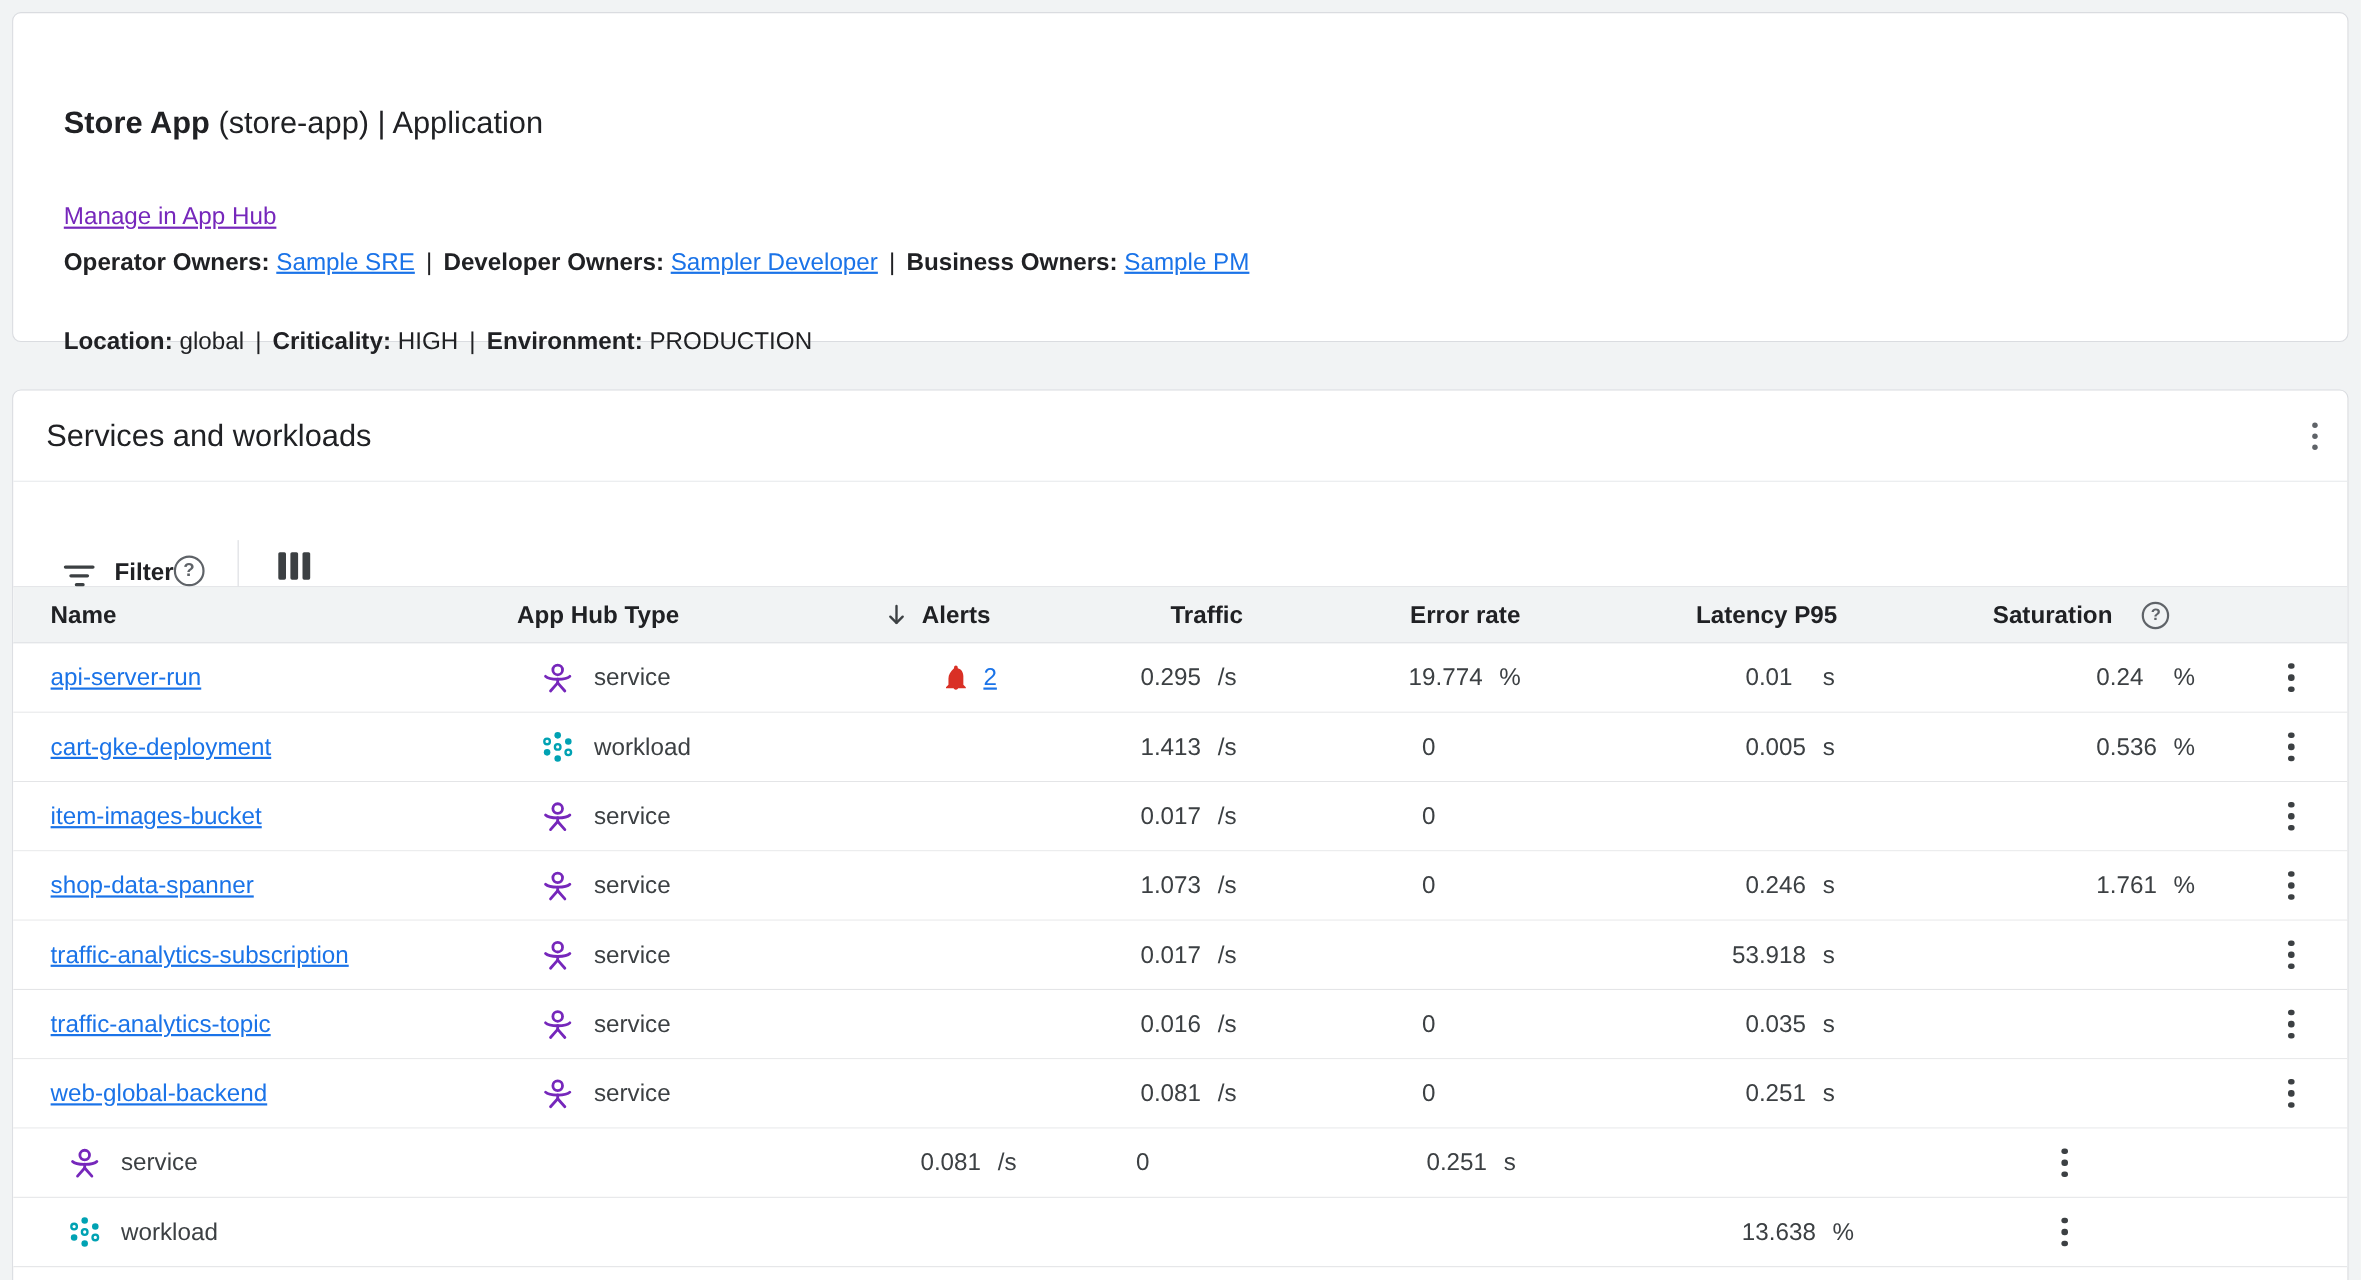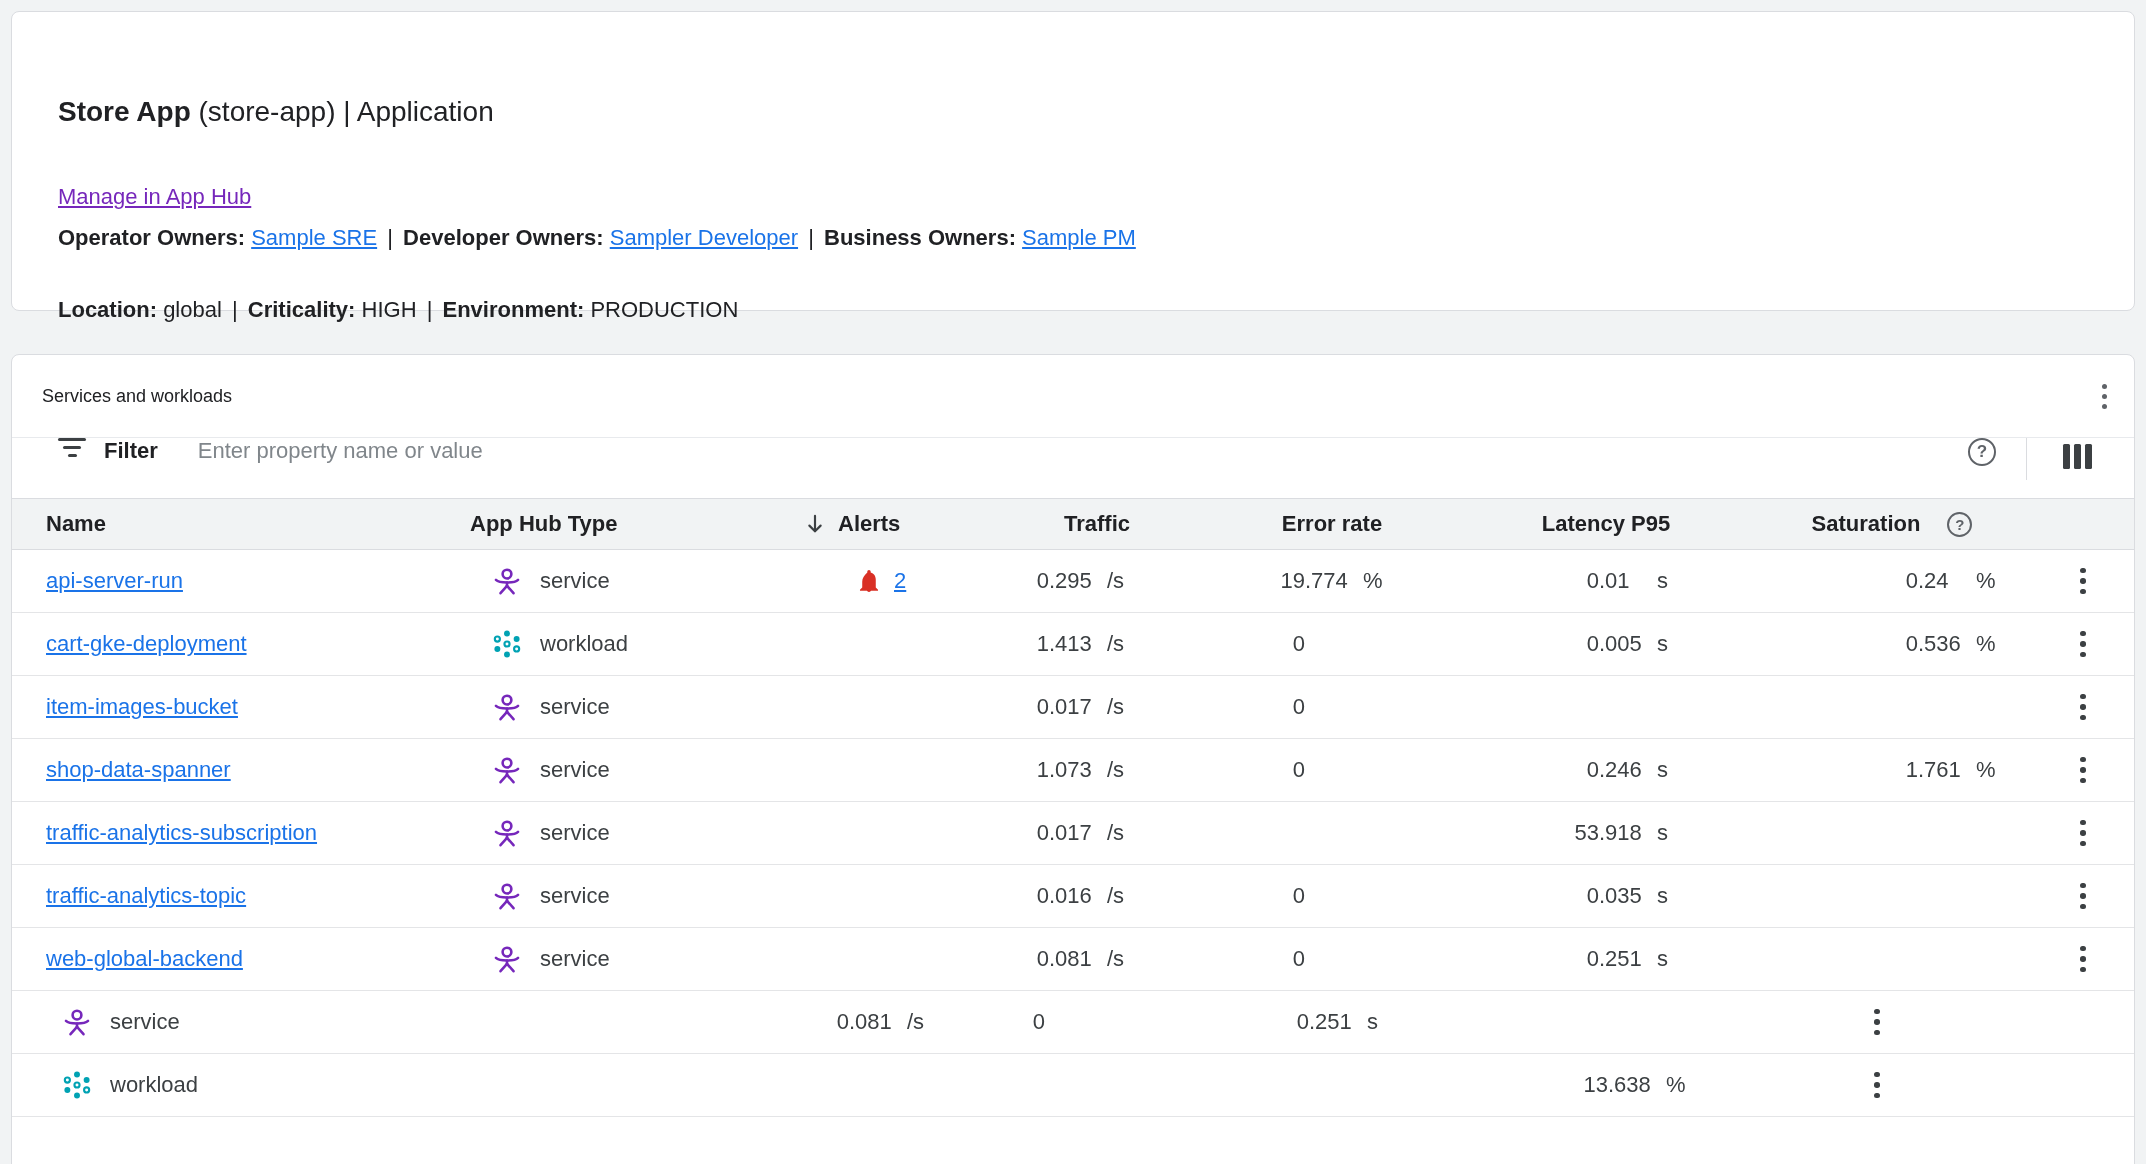--- a/index.html
+++ b/index.html
@@ -26,28 +26,28 @@
     color:#7627bb; text-decoration:underline; cursor:pointer;
   }
   .meta-line { margin:46px 0 0 46px; font-size:22px; line-height:26px; }
   .meta-line.second { margin-top:15px; }
   .meta-line .b { font-weight:700; }
   .meta-line .sep { padding:0 4px; }
   .owner-link { color:#1a73e8; text-decoration:underline; cursor:pointer; }
 
   
   .panel-header { height:82px; display:flex; align-items:center; padding:0 8px 0 30px; }
-  .panel-title { flex:1; font-size:18px; }
+  .panel-title { flex:1; font-size:28px; }
   button { background:none; border:none; cursor:pointer; font-family:inherit; }
   .kebab { display:flex; flex-direction:column; align-items:center; justify-content:center; gap:5px; width:44px; height:44px; }
   .kebab i { width:5.5px; height:5.5px; border-radius:50%; background:#3c4043; }
   .kebab.gray i { width:5px; height:5px; background:#5f6368; }
 
   .filter-row {
-    height:62px; display:flex; align-items:flex-start;
+    height:97px; display:flex; align-items:flex-end;
     border-top:1px solid #e8eaed; border-bottom:1px solid #dadce0;
     padding:0 36px 0 44px;
   }
   .filter-icon { display:flex; flex-direction:column; align-items:center; gap:5px; width:32px; }
   .filter-icon i { display:block; height:3px; background:#3c4043; border-radius:2px; }
   .filter-icon i:nth-child(1){ width:28px; } .filter-icon i:nth-child(2){ width:18px; } .filter-icon i:nth-child(3){ width:9px; }
   .filter-label { margin-left:16px; font-size:22px; font-weight:600; }
   .filter-input {
     flex:1; margin-left:40px; border:none; outline:none;
     font-size:22px; font-family:inherit; color:#202124; background:transparent;
@@ -147,21 +147,20 @@
       </button>
   </div>
 
   <div class="filter-row">
     <span class="filter-icon">
         <i></i>
         <i></i>
         <i></i>
       </span>
     <span class="filter-label">Filter</span>
-    <input class="filter-input" placeholder="Enter property name or value" style="">
     <span class="help-icon">?</span>
     <span class="vdiv"></span>
     <button class="cols-icon">
         <i></i>
         <i></i>
         <i></i>
       </button>
   </div>
 
   <div class="thead">

